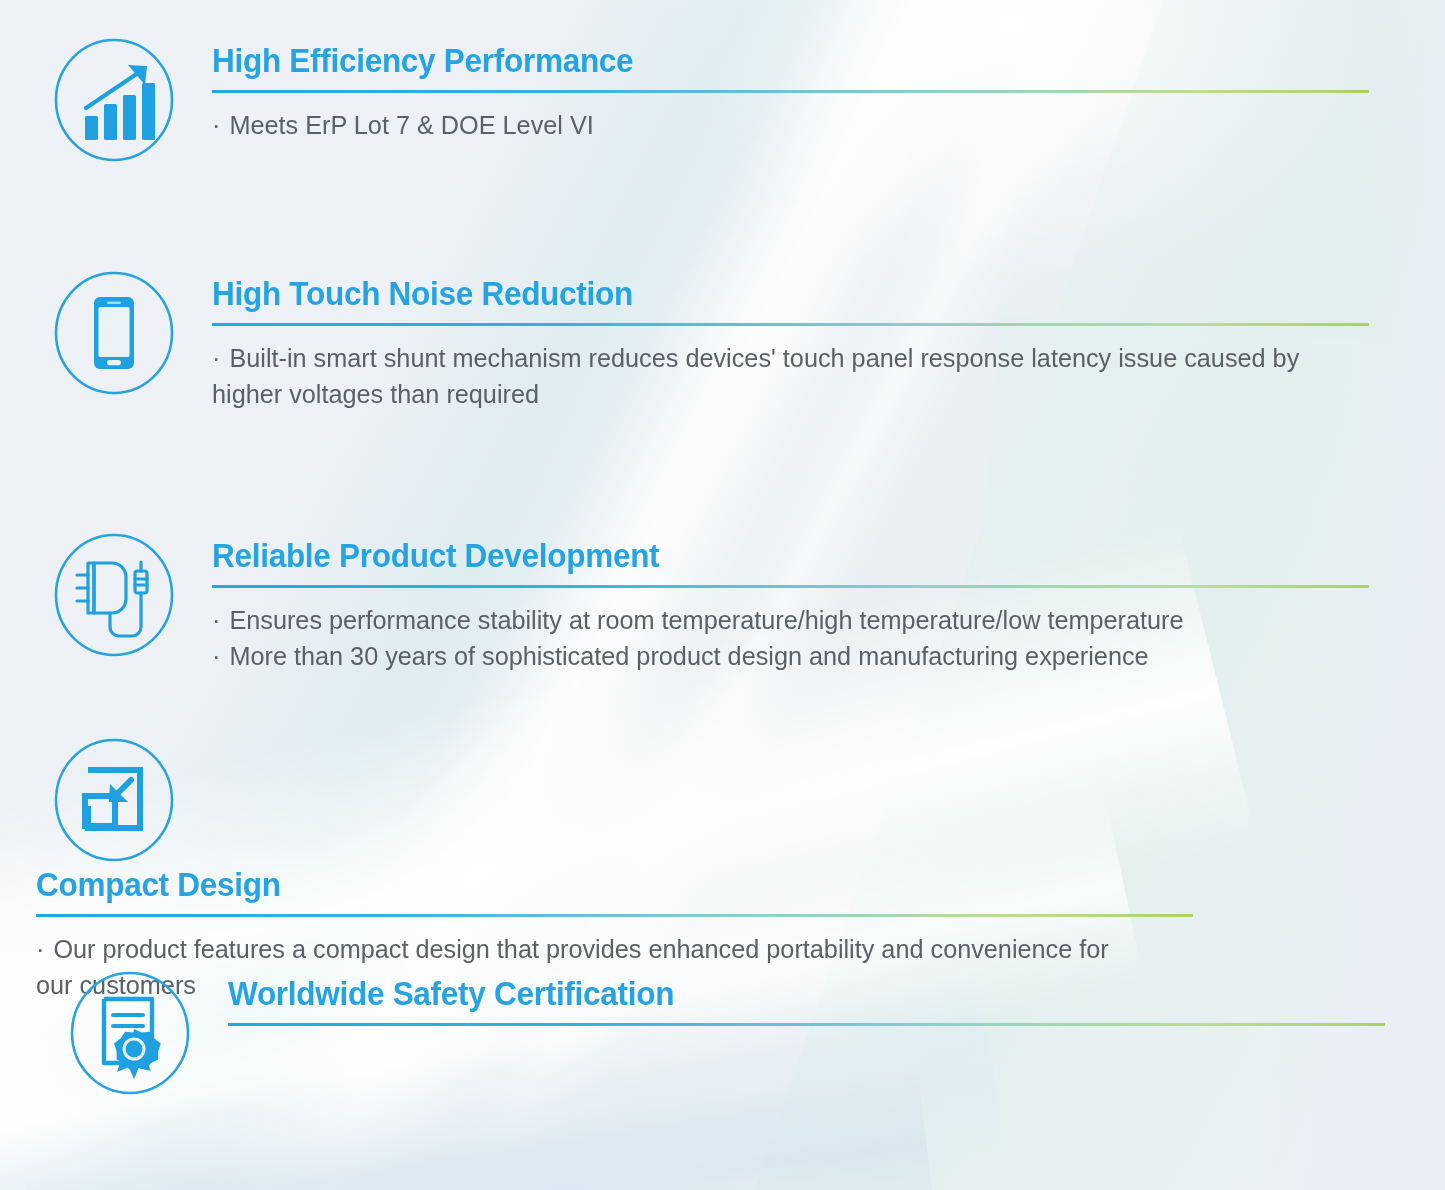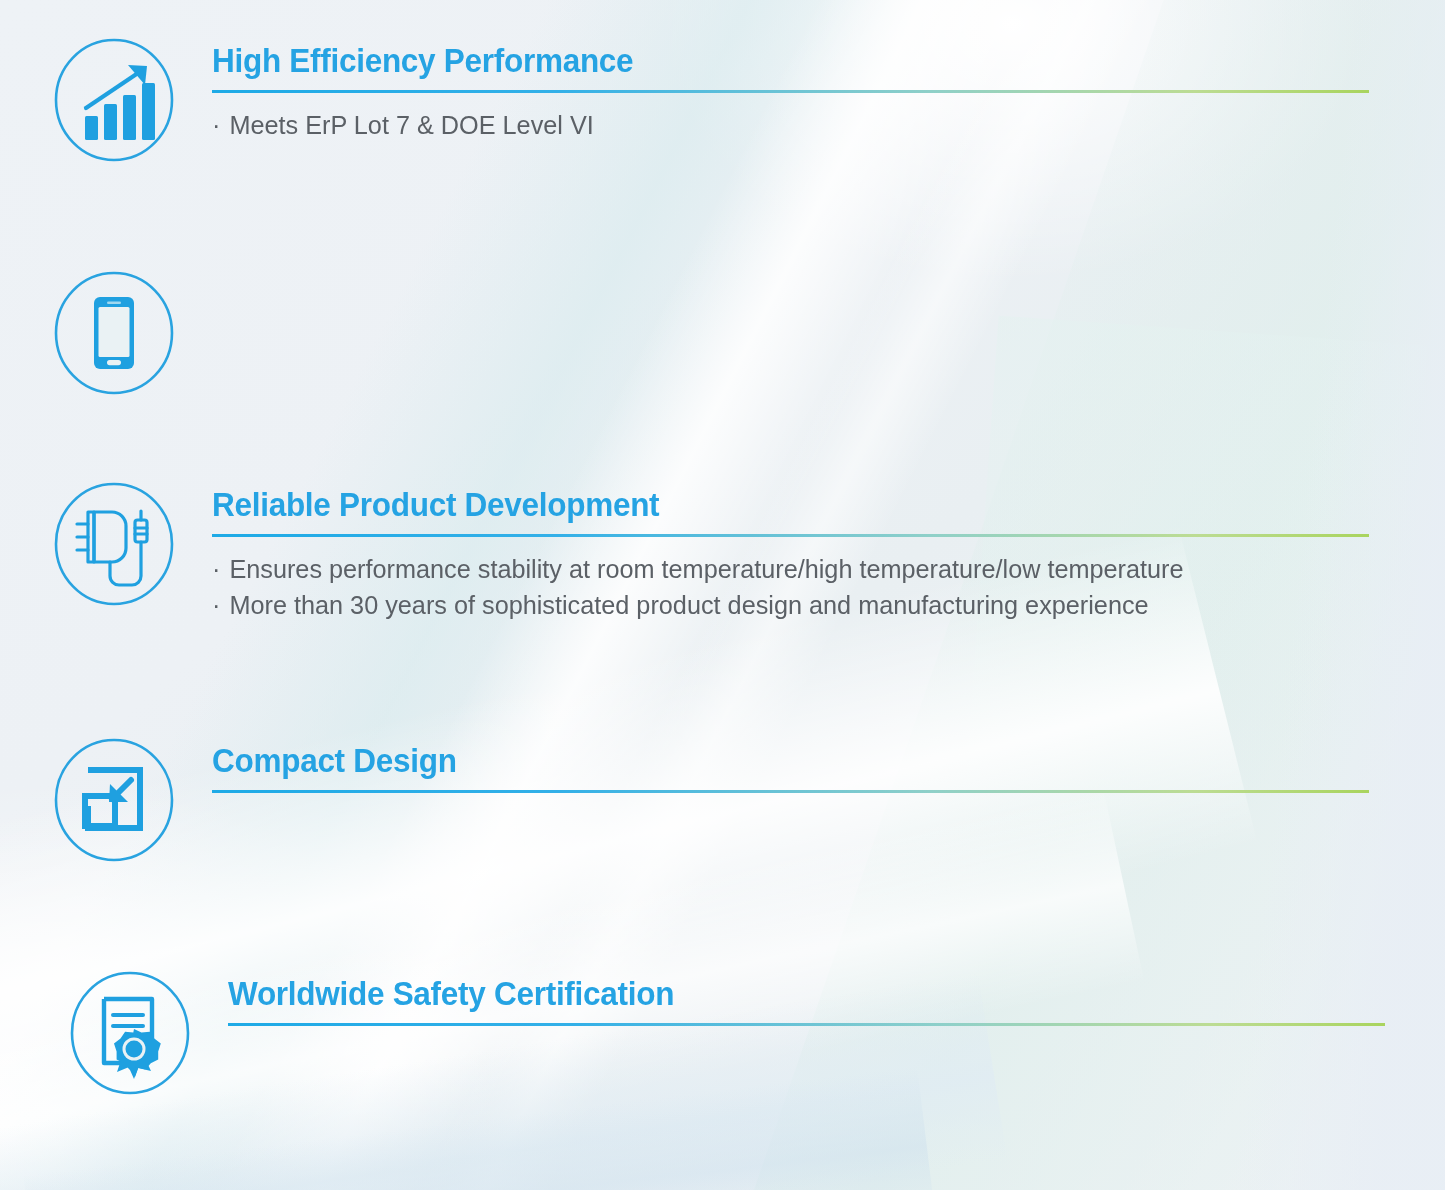--- a/index.html
+++ b/index.html
@@ -76,22 +76,22 @@
     margin:0;color:#5b6066;font-size:25.5px;line-height:1.44;
     white-space:nowrap;font-weight:normal;
     transform:scaleX(.99);transform-origin:left center;
   }
   .desc p.wrap2{white-space:normal;}
   .bullet{letter-spacing:2px;}
 
   
   #row0{top:38px;left:0;}
   #row1{top:271px;left:0;}
-  #row2{top:482px;left:0;}
-  #row3{top:738px;left:0;}
+  #row2{top:533px;left:0;}
+  #row3{top:738px;left:0;flex-direction:column;}
   #row4{top:971px;left:16px;}
 
   #row0 .rule{width:1157px;}
   #row1 .rule{width:1157px;}
   #row2 .rule{width:1157px;}
   #row3 .rule{width:1157px;}
   #row4 .rule{width:1157px;}
 </style>
 </head>
 <body>
@@ -141,20 +141,30 @@
   <div class="feature" id="row1">
     <div class="icon-wrap">
       <svg width="124" height="124" viewBox="0 0 124 124">
         <ellipse cx="62" cy="62" rx="58" ry="60" fill="none" stroke="#29a3e0" stroke-width="2.6"></ellipse>
         <rect x="42" y="26" width="40" height="72" rx="6" fill="#1fa0e0"></rect>
         <rect x="46.5" y="36" width="31" height="50" rx="1.5" fill="#eaf2f4"></rect>
         <rect x="55" y="30.5" width="14" height="2.6" rx="1.3" fill="#9fd8ef"></rect>
         <rect x="55" y="89" width="14" height="5.2" rx="2.6" fill="#eaf2f4"></rect>
       </svg>
     </div>
+    <div class="body">
+      <div class="f-title">High Touch Noise Reduction</div>
+      <hr class="rule">
+      <div class="desc">
+        <p class="wrap2" style="width:1170px;">
+          <span class="bullet">·</span>
+          <span>Built-in smart shunt mechanism reduces devices' touch panel response latency issue caused by higher voltages than required</span>
+        </p>
+      </div>
+    </div>
   </div>
 
   <div class="feature" id="row2">
     <div class="icon-wrap">
       <svg width="124" height="124" viewBox="0 0 124 124">
         <ellipse cx="62" cy="62" rx="58" ry="60" fill="none" stroke="#29a3e0" stroke-width="2.6"></ellipse>
         <g fill="none" stroke="#1fa0e0" stroke-width="3.2" stroke-linecap="round" stroke-linejoin="round">
           <path d="M42 30 h18 a14 14 0 0 1 14 14 v22 a14 14 0 0 1 -14 14 h-18 z"></path>
           <path d="M36 30 h6 v50 h-6 z"></path>
           <path d="M36 42 h-11 M36 55 h-11 M36 68 h-11"></path>
@@ -187,20 +197,26 @@
         <ellipse cx="62" cy="62" rx="58" ry="60" fill="none" stroke="#29a3e0" stroke-width="2.6"></ellipse>
         <path d="M36 32 h52 v58 h-52 v-22" fill="none" stroke="#1fa0e0" stroke-width="6"></path>
         <rect x="33" y="58" width="30" height="30" fill="none" stroke="#1fa0e0" stroke-width="6"></rect>
         <path d="M79 42 L60 61" stroke="#1fa0e0" stroke-width="6" stroke-linecap="round"></path>
         <path d="M57 64 L58 46 L76 64 Z" fill="#1fa0e0"></path>
       </svg>
     </div>
     <div class="body">
       <div class="f-title">Compact Design</div>
       <hr class="rule">
+      <div class="desc">
+        <p class="wrap2" style="width:1110px;">
+          <span class="bullet">·</span>
+          <span>Our product features a compact design that provides enhanced portability and convenience for our customers</span>
+        </p>
+      </div>
     </div>
   </div>
 
   <div class="feature" id="row4">
     <div class="icon-wrap">
       <svg width="124" height="124" viewBox="0 0 124 124">
         <ellipse cx="62" cy="62" rx="58" ry="60" fill="none" stroke="#29a3e0" stroke-width="2.6"></ellipse>
         <path d="M36 28 h48 v52 M36 28 v64 h20" fill="none" stroke="#1fa0e0" stroke-width="4.4" stroke-linejoin="round"></path>
         <g stroke="#1fa0e0" stroke-width="4" stroke-linecap="round">
           <path d="M45 44 h30"></path>

